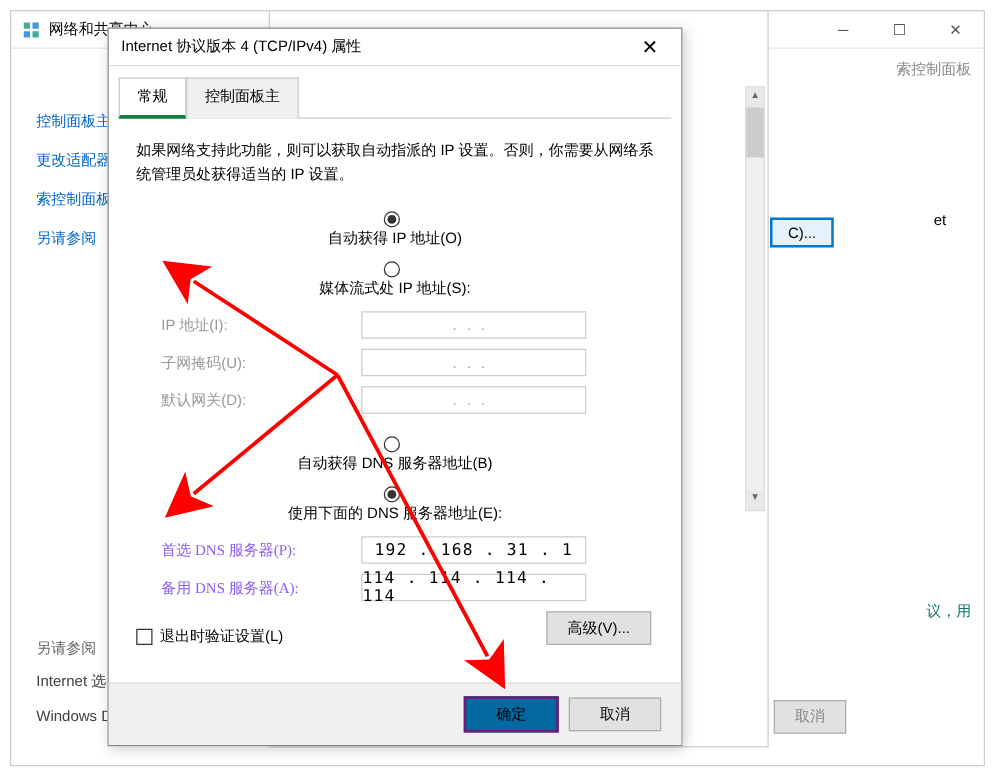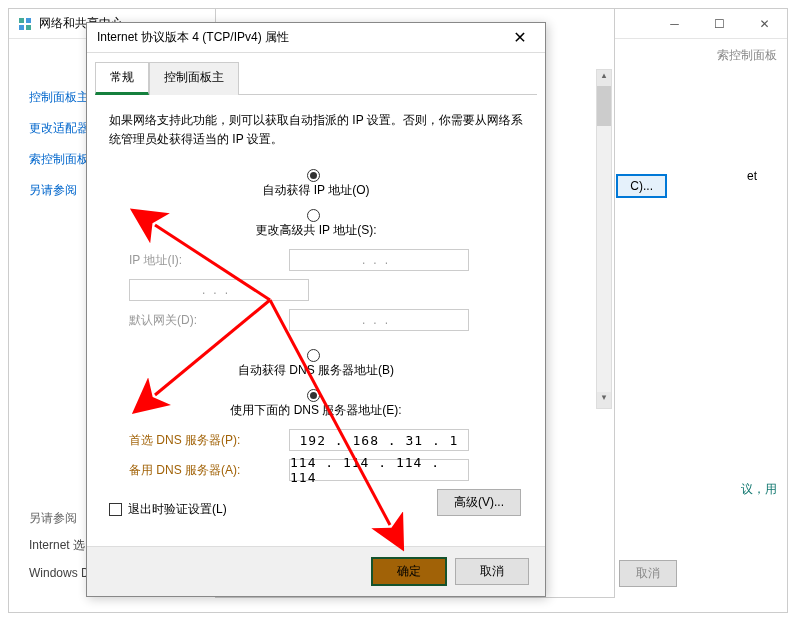--- a/index.html
+++ b/index.html
@@ -40,33 +40,33 @@
 .dlg-body { padding: 16px 22px; }
 .desc { line-height: 1.6; margin-bottom: 20px; color: #000; }
 
 .group { margin-bottom: 18px; }
 .radio-row { display: flex; align-items: center; margin-bottom: 10px; flex-direction: column; }
 .radio { width: 13px; height: 13px; border: 1px solid #333; border-radius: 50%; margin-right: 6px; display: inline-flex; align-items: center; justify-content: center; cursor: pointer; }
 .radio.checked::after { content: ""; width: 7px; height: 7px; background: #333; border-radius: 50%; }
 
 .field-row { display: flex; align-items: center; margin: 8px 0 8px 20px; }
 .field-label { width: 160px; color: #999; }
-.field-label.active { color: #a16207; }
+.field-label.active { color: #8b5cf6; font-family: Liberation Serif, serif; }
 .ip-input { width: 180px; height: 22px; border: 1px solid #ccc; background: #fff; display: flex; align-items: center; justify-content: center; font-family: monospace; font-size: 13px; letter-spacing: 1px; }
 .ip-input.disabled { color: #999; background: #fff; }
 .ip-dots { color: #999; letter-spacing: 8px; padding: 0 8px; }
 
 .checkbox-row { display: flex; align-items: center; margin-top: 20px; }
 .checkbox { width: 13px; height: 13px; border: 1px solid #333; margin-right: 6px; cursor: pointer; }
 
 .adv-btn { position: absolute; right: 24px; bottom: 80px; padding: 4px 16px; background: #e1e1e1; border: 1px solid #adadad; cursor: pointer; }
 
 .dlg-footer { position: absolute; bottom: 0; left: 0; right: 0; height: 50px; border-top: 1px solid #ddd; background: #f0f0f0; display: flex; align-items: center; justify-content: flex-end; padding: 0 16px; gap: 8px; }
 .btn { padding: 4px 24px; background: #e1e1e1; border: 1px solid #adadad; cursor: pointer; }
-.btn.primary { border: 2px solid #14532d; background: #a16207; }
+.btn.primary { border: 2px solid #701a75; background: #0369a1; }
 
 
 .arrow { position: absolute; pointer-events: none; }
 
 .scrollbar { position: absolute; right: 2px; top: 60px; width: 16px; height: 340px; background: #f0f0f0; border: 1px solid #ddd; }
 .scroll-thumb { width: 100%; height: 40px; background: #ccc; }
 .scroll-arrow { width: 100%; height: 16px; background: #e8e8e8; text-align: center; font-size: 9px; color: #666; }
 </style>
 </head>
 <body>
@@ -128,29 +128,30 @@
   <div class="dlg-body">
     <div class="desc">如果网络支持此功能，则可以获取自动指派的 IP 设置。否则，你需要从网络系统管理员处获得适当的 IP 设置。</div>
 
     <div class="group">
       <div class="radio-row">
         <span class="radio checked"></span>
         <span>自动获得 IP 地址(O)</span>
       </div>
       <div class="radio-row">
         <span class="radio"></span>
-        <span>更改高级共 IP 地址(S):</span>
+        <span>媒体流式处 IP 地址(S):</span>
       </div>
       <div class="field-row">
         <span class="field-label">IP 地址(I):</span>
         <span class="ip-input disabled">
             <span class="ip-dots">...</span>
           </span>
       </div>
       <div class="field-row">
+        <span class="field-label">子网掩码(U):</span>
         <span class="ip-input disabled">
             <span class="ip-dots">...</span>
           </span>
       </div>
       <div class="field-row">
         <span class="field-label">默认网关(D):</span>
         <span class="ip-input disabled">
             <span class="ip-dots">...</span>
           </span>
       </div>

